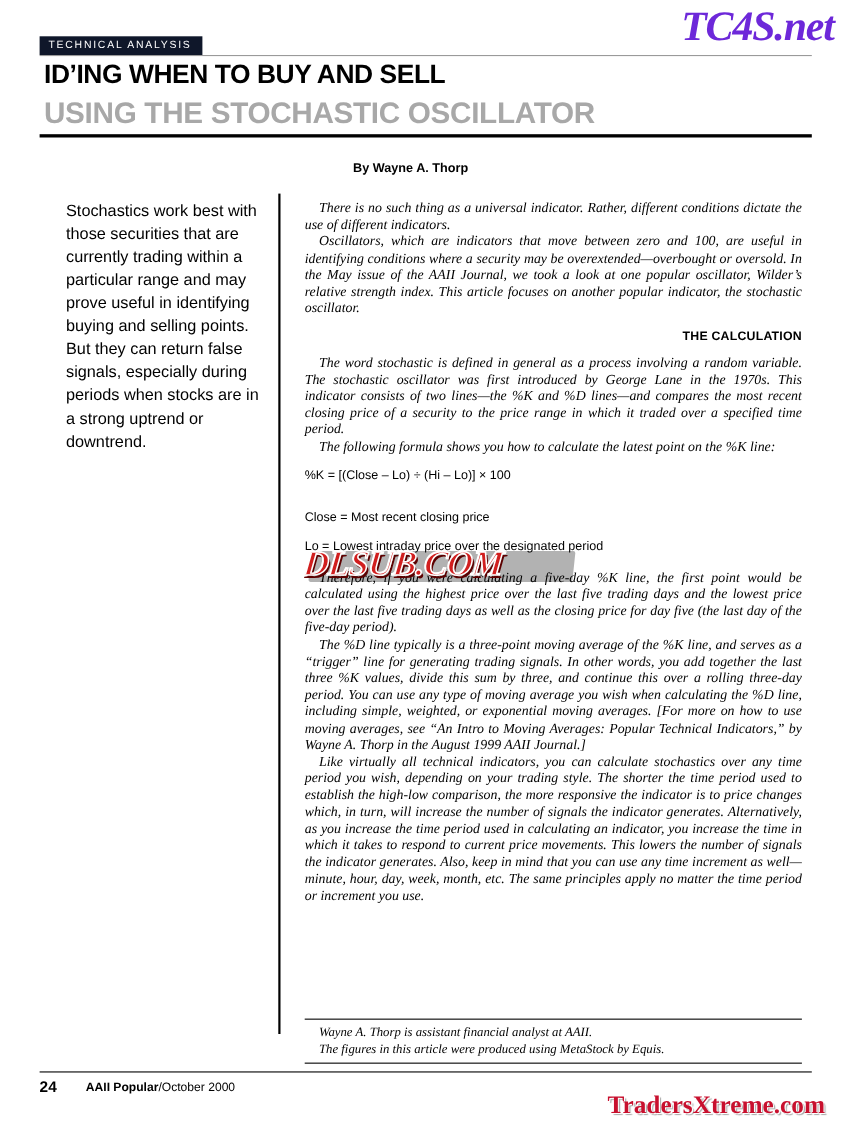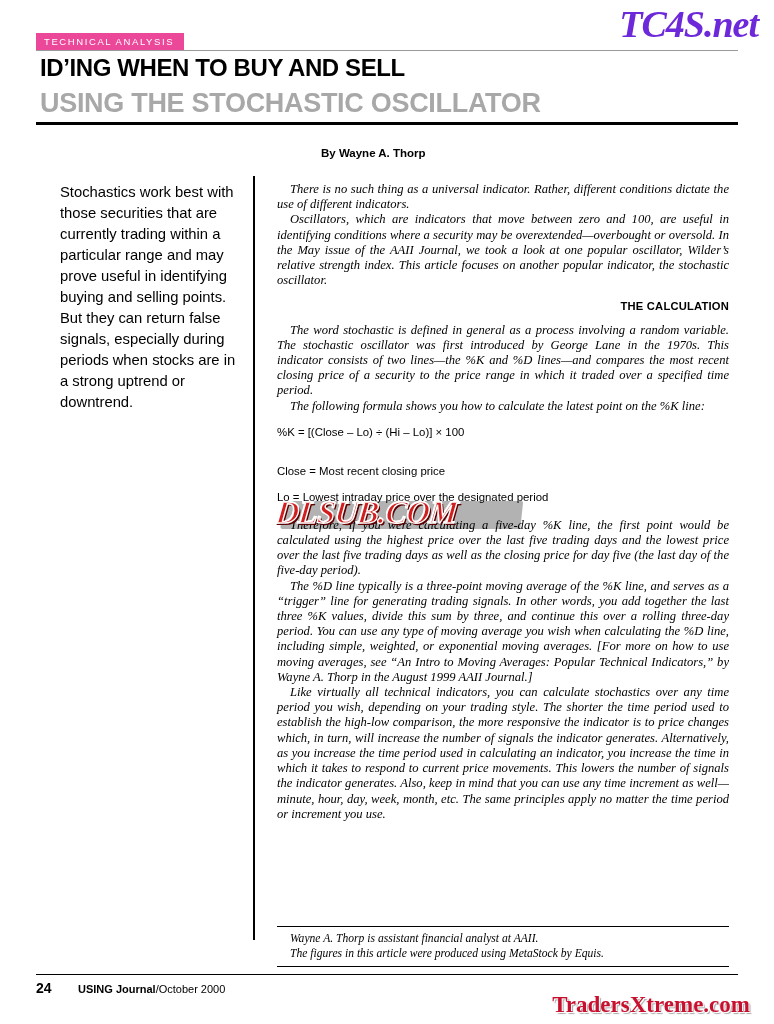--- a/index.html
+++ b/index.html
@@ -35,21 +35,21 @@
     text-shadow: 2px 2px 0 rgba(255,255,255,0.6);
     z-index: 40;
     margin-left: 39px;
   }
 
   
   .kicker {
     position: absolute;
     left: 36px;
     top: 33px;
-    background: #ec4899;
+    background: #0f172a;
     color: #ffffff;
     font-family: "Liberation Sans", sans-serif;
     font-size: 9.5px;
     letter-spacing: 1.6px;
     padding: 3px 10px 3px 8px;
     font-weight: normal;
   }
   .kicker-rule {
     position: absolute;
     left: 36px;
@@ -299,18 +299,18 @@
   <div class="bio-rule-top"></div>
   <div class="bio">
     <div>Wayne A. Thorp is assistant financial analyst at AAII.</div>
     <div>The figures in this article were produced using MetaStock by Equis.</div>
   </div>
   <div class="bio-rule-bot"></div>
 
   <div class="foot-rule"></div>
   <div class="folio">24</div>
   <div class="foot-text">
-    <b>USING Journal</b><span>/October 2000</span>
+    <b>AAII Popular</b><span>/October 2000</span>
   </div>
 
   <div class="wm-tx">TradersXtreme.com</div>
 
 </div>
 
 </body></html>

